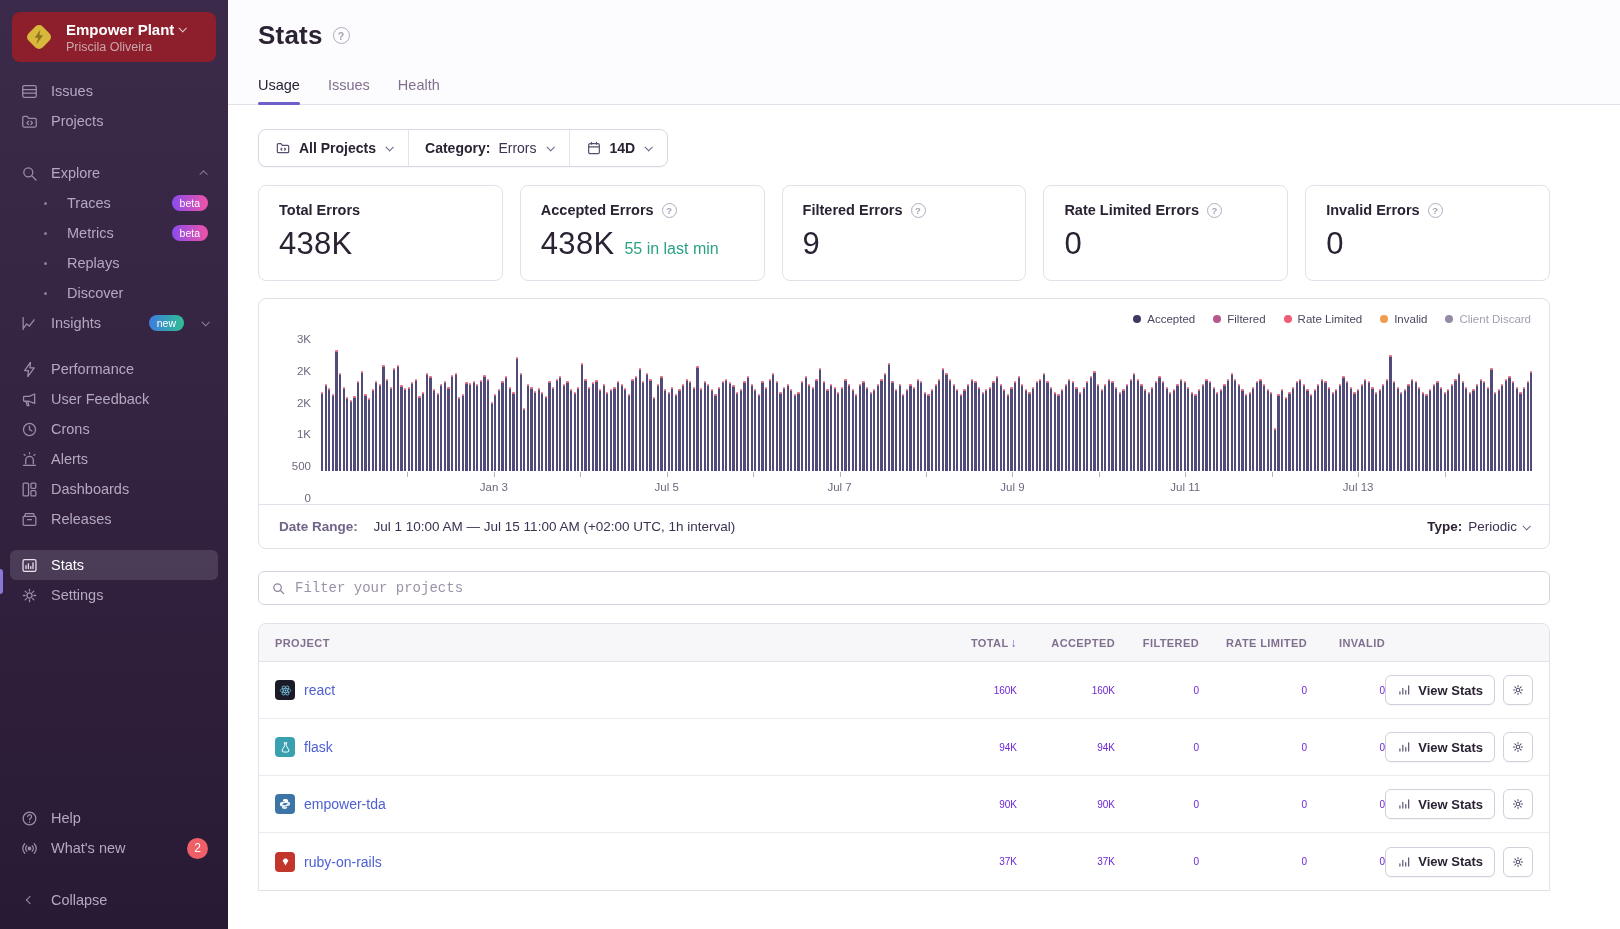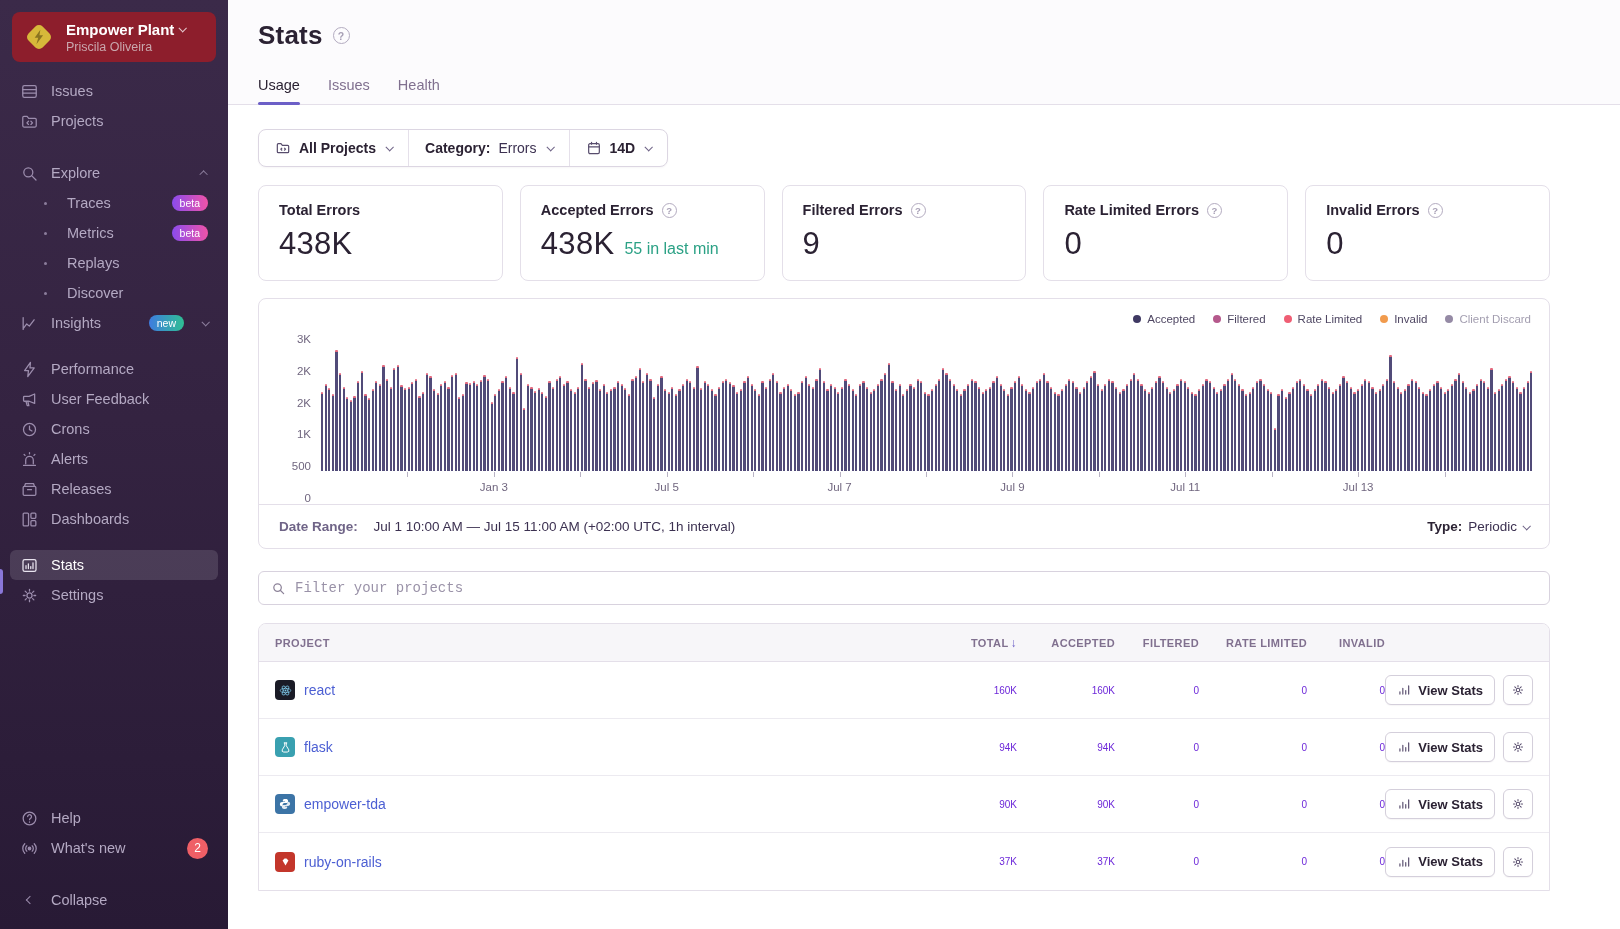--- a/index.html
+++ b/index.html
@@ -198,33 +198,33 @@
     </div>
     <div class="nav-item">
       <svg viewBox="0 0 24 24" fill="none" stroke="currentColor" stroke-width="1.6" stroke-linecap="round" stroke-linejoin="round">
           <path d="M7.2 17.5v-4.7a4.8 4.8 0 019.6 0v4.7"></path>
           <path d="M4.5 19.5h15"></path>
           <path d="M12 3.2v1.6M5.2 5.6l1.2 1.2M18.8 5.6l-1.2 1.2"></path>
         </svg>
       <span>Alerts</span>
     </div>
     <div class="nav-item">
-      <svg viewBox="0 0 24 24" fill="none" stroke="currentColor" stroke-width="1.6" stroke-linecap="round" stroke-linejoin="round">
-          <rect x="4" y="8" width="16" height="11.5" rx="1.5"></rect>
-          <path d="M5.8 8l1-3.3h10.4l1 3.3M9.5 12.2h5"></path>
-        </svg>
-      <span>Releases</span>
-    </div>
-    <div class="nav-item">
       <svg viewBox="0 0 24 24" fill="none" stroke="currentColor" stroke-width="1.6">
           <rect x="4" y="4" width="6.8" height="16" rx="1.2"></rect>
           <rect x="13.8" y="4" width="6.2" height="6.5" rx="1.2"></rect>
           <rect x="13.8" y="13.5" width="6.2" height="6.5" rx="1.2"></rect>
         </svg>
       <span>Dashboards</span>
+    </div>
+    <div class="nav-item">
+      <svg viewBox="0 0 24 24" fill="none" stroke="currentColor" stroke-width="1.6" stroke-linecap="round" stroke-linejoin="round">
+          <rect x="4" y="8" width="16" height="11.5" rx="1.5"></rect>
+          <path d="M5.8 8l1-3.3h10.4l1 3.3M9.5 12.2h5"></path>
+        </svg>
+      <span>Releases</span>
     </div>
 
     <div class="gap-s"></div>
 
     <div class="nav-item active">
       <svg viewBox="0 0 24 24" fill="none" stroke="currentColor" stroke-width="1.6" stroke-linecap="round">
           <rect x="3.8" y="4.5" width="16.4" height="15" rx="2.2"></rect>
           <path d="M7.6 15.8v-3.6M10.6 15.8v-6M13.6 15.8v-2.4M16.4 15.8v-7.2"></path>
         </svg>
       <span>Stats</span>

